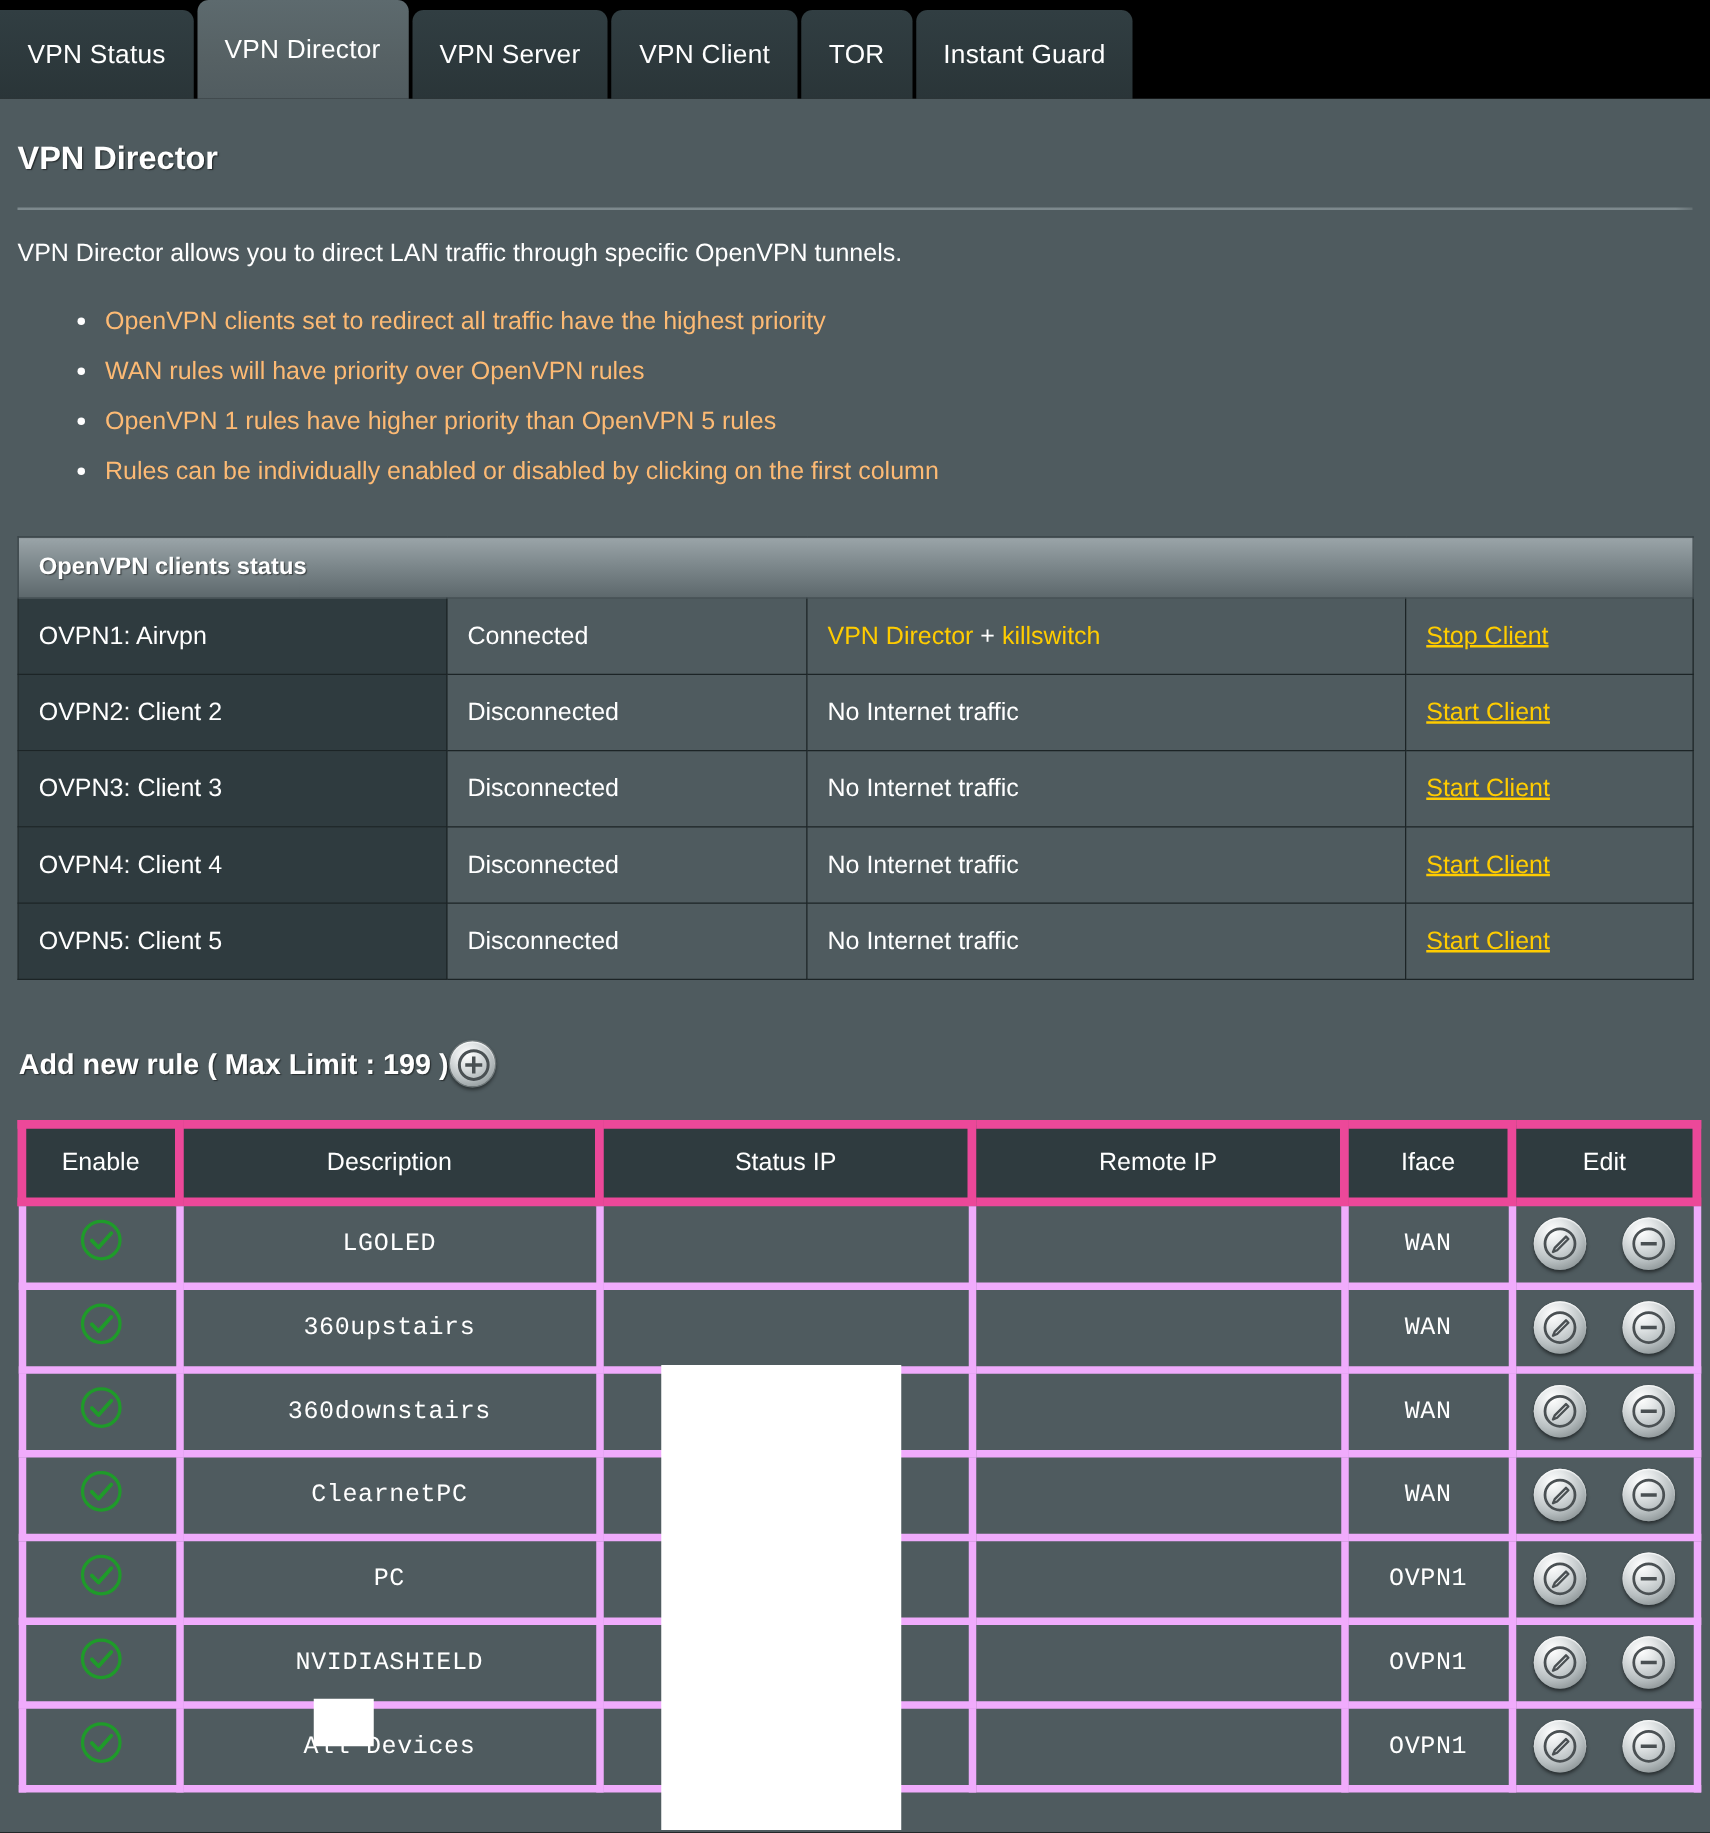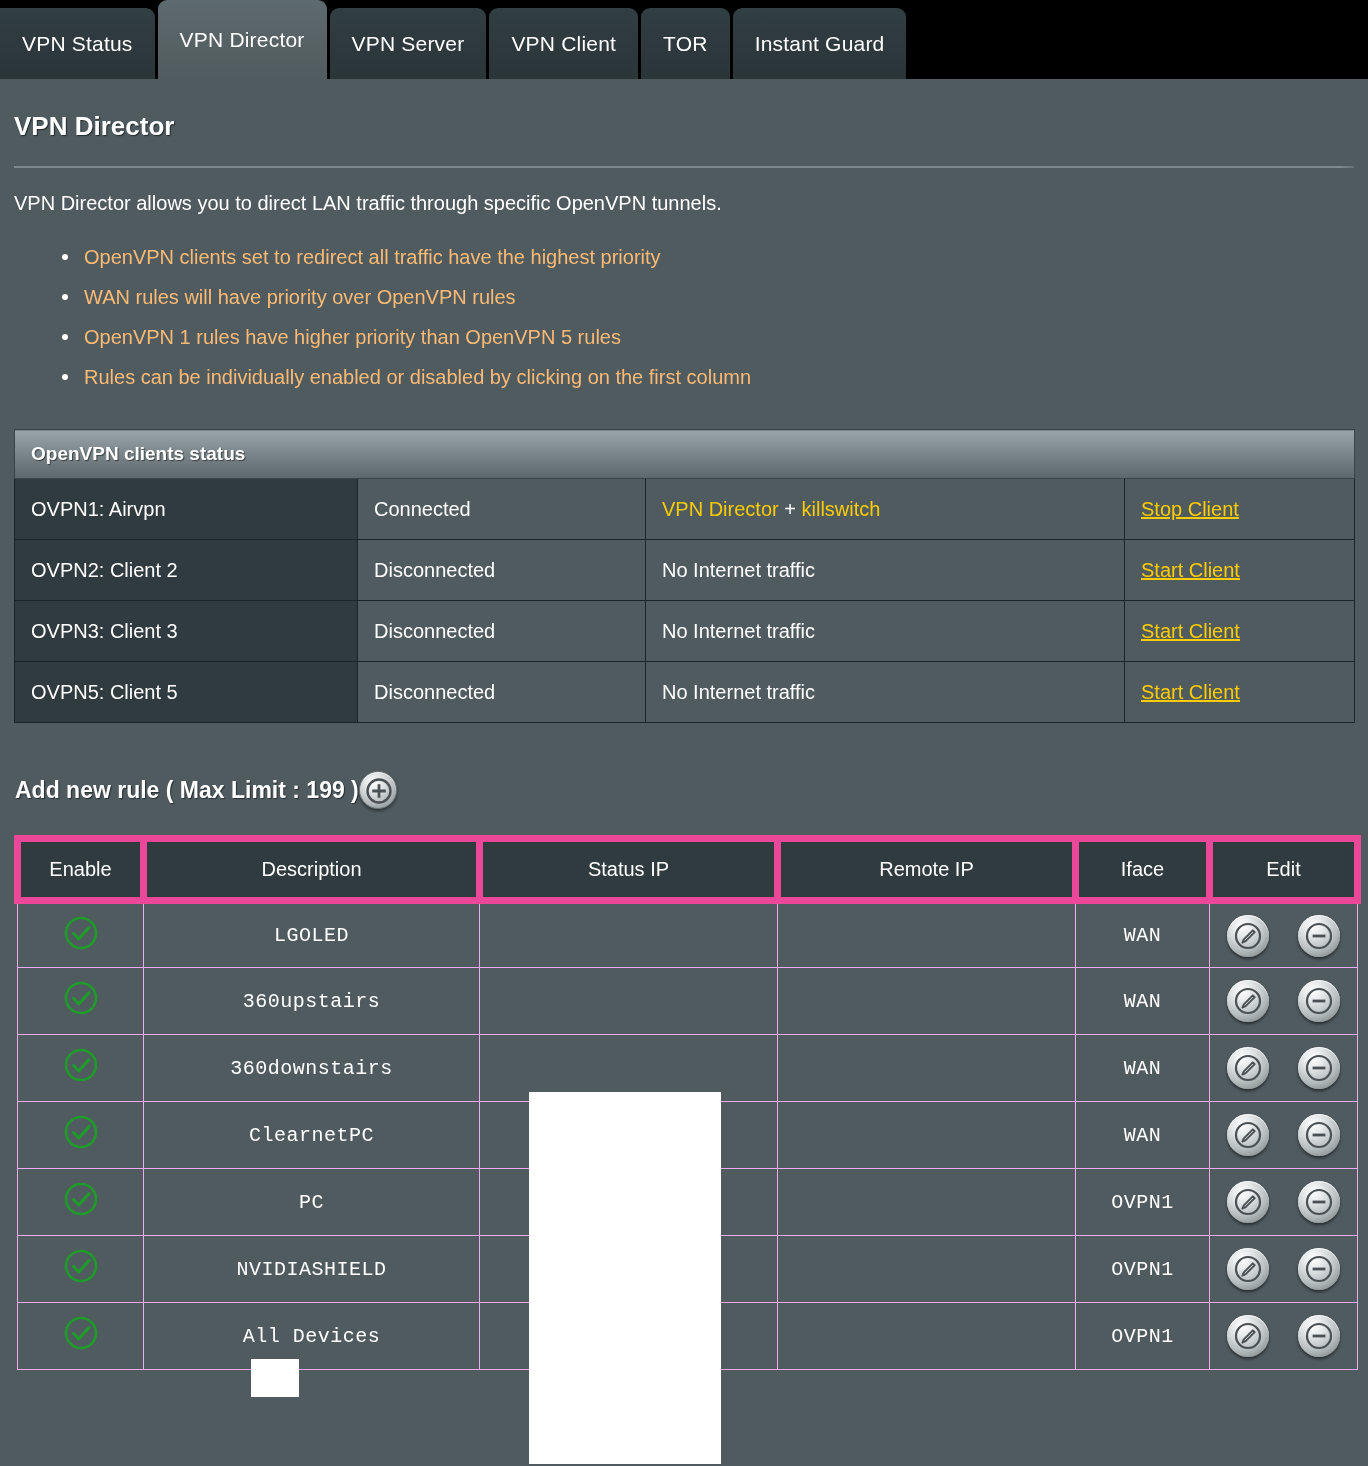--- a/index.html
+++ b/index.html
@@ -164,21 +164,21 @@
     height: 62px;
     background: #2f3b3f;
     border: 7px solid #ec4899;
     color: #ffffff;
     font-size: 20px;
     font-weight: normal;
     text-align: center;
   }
   table.rules td {
     height: 67px;
-    border: 1px solid #f0abfc;
+    border: 6px solid #f0abfc;
     background: #4f5b5f;
     color: #ffffff;
     font-size: 20px;
     text-align: center;
     font-family: "Liberation Mono", monospace;
     letter-spacing: .5px;
   }
   td.iface { font-family: "Liberation Sans", sans-serif; }
   .chk { display: inline-block; line-height: 0; }
   .editcell { white-space: nowrap; }
@@ -268,20 +268,26 @@
           <td>No Internet traffic</td>
           <td><a class="link">Start Client</a></td>
         </tr>
         <tr>
           <td class="name">OVPN3: Client 3</td>
           <td>Disconnected</td>
           <td>No Internet traffic</td>
           <td><a class="link">Start Client</a></td>
         </tr>
         <tr>
+          <td class="name">OVPN4: Client 4</td>
+          <td>Disconnected</td>
+          <td>No Internet traffic</td>
+          <td><a class="link">Start Client</a></td>
+        </tr>
+        <tr>
           <td class="name">OVPN5: Client 5</td>
           <td>Disconnected</td>
           <td>No Internet traffic</td>
           <td><a class="link">Start Client</a></td>
         </tr>
       </tbody>
     </table>
   </div>
 
   <div class="addrule">

